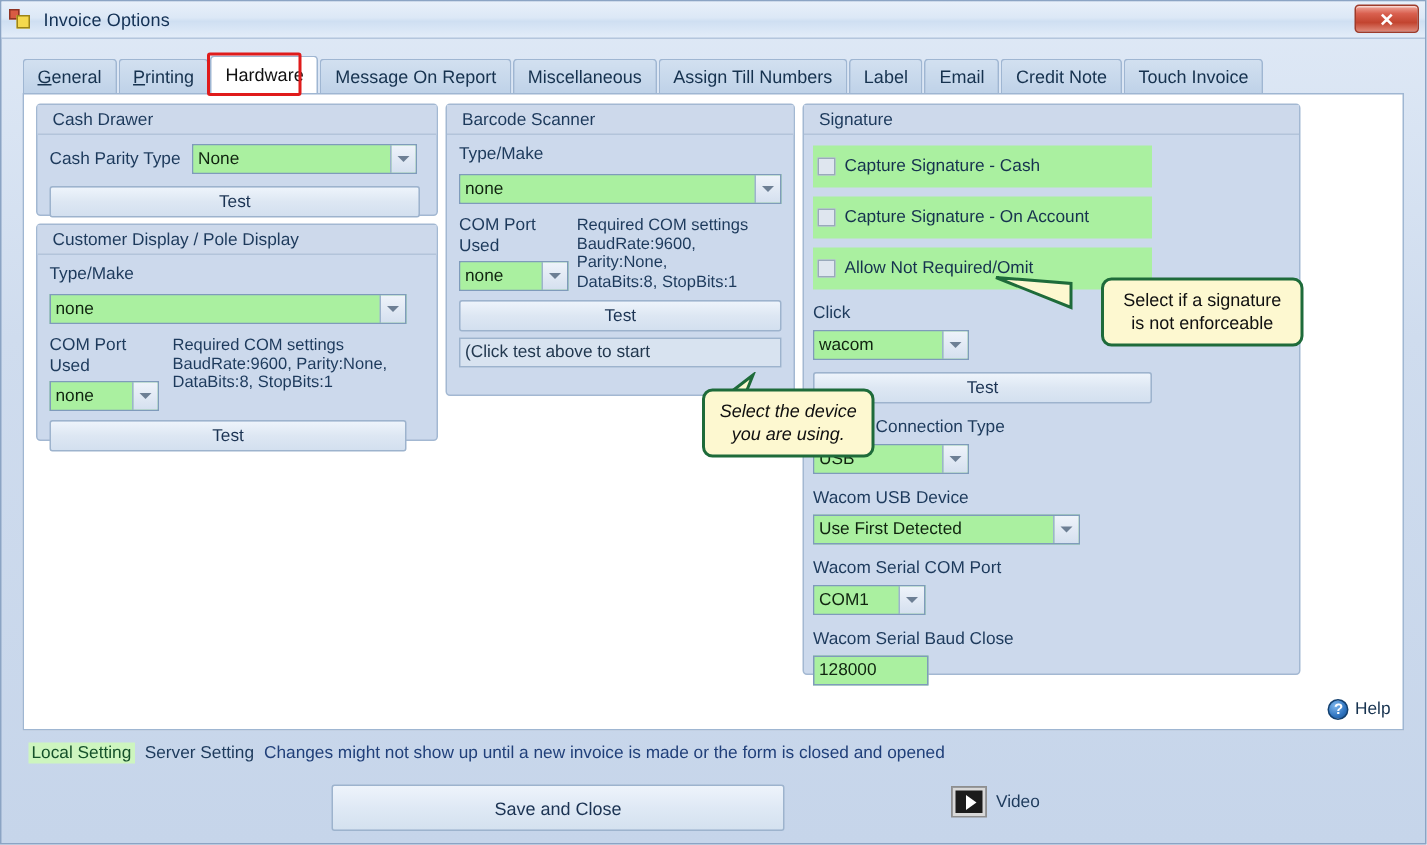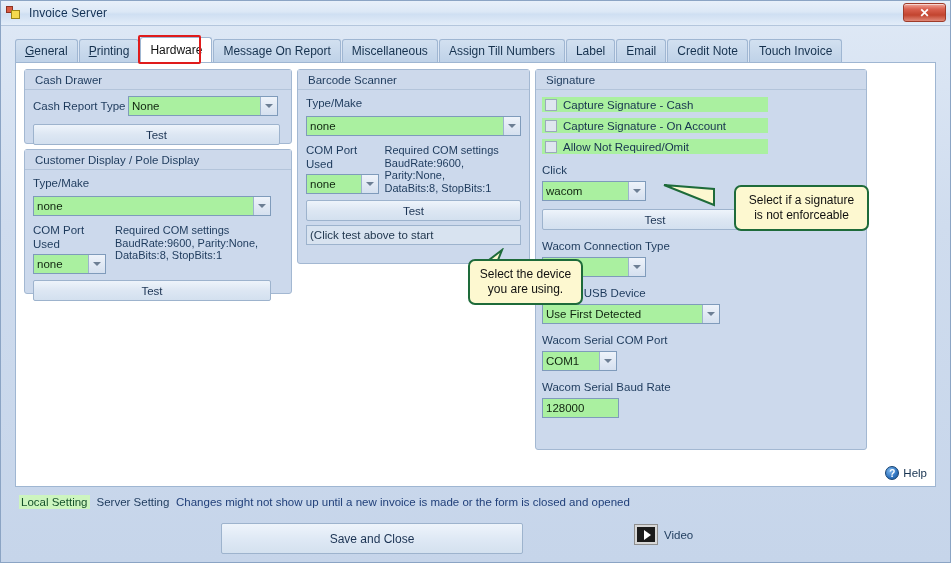--- a/index.html
+++ b/index.html
@@ -207,21 +207,21 @@
   }
   .reqcom {
     font-size: 11px;
     color: #1d3a5c;
     line-height: 12.5px;
   }
 
   
   .chkrow {
     background: #aaf0a0;
-    height: 15px;
+    height: 28px;
     display: flex; align-items: center;
     padding-left: 3px;
     cursor: pointer;
   }
   .chkbox {
     width: 12px; height: 12px;
     background: #dfe6ef;
     border: 1px solid #9aa9bb;
     flex: 0 0 12px;
     margin-right: 6px;
@@ -333,21 +333,21 @@
 </head>
 <body>
 
 <div id="window">
 
   <div id="titlebar">
     <span class="app-icon">
       <span class="sq1"></span>
         <span class="sq2"></span>
     </span>
-    <span id="window-title">Invoice Server</span>
+    <span id="window-title">Invoice Options</span>
     <div id="close-button">✕</div>
   </div>
 
   <div id="tabstrip">
     <div class="tab"><span class="mn">G</span>eneral</div>
     <div class="tab"><span class="mn">P</span>rinting</div>
     <div class="tab active">Hardware</div>
     <div class="tab">Message On Report</div>
     <div class="tab">Miscellaneous</div>
     <div class="tab">Assign Till Numbers</div>
@@ -357,21 +357,21 @@
     <div class="tab">Touch Invoice</div>
     <div id="active-tab-marker"></div>
   </div>
 
   <div id="tabpage">
 
     <div class="group" style="left:8px; top:6px; width:268px; height:75px;">
       <div class="group-title">Cash Drawer</div>
       <div class="group-body">
         <div style="display:flex; align-items:center;">
-          <span class="lbl" style="width:95px;">Cash Report Type</span>
+          <span class="lbl" style="width:95px;">Cash Parity Type</span>
           <div class="combo" style="width:150px;">
             <span class="val">None</span>
             <span class="arrow"></span>
           </div>
         </div>
         <div class="btn" style="margin-top:8px; width:247px;">Test</div>
       </div>
     </div>
 
     <div class="group" style="left:8px; top:86px; width:268px; height:145px;">
@@ -461,29 +461,29 @@
           <span class="val">Use First Detected</span>
           <span class="arrow"></span>
         </div>
 
         <div class="lbl" style="margin-top:9px;">Wacom Serial COM Port</div>
         <div class="combo" style="margin-top:4px; width:75px;">
           <span class="val">COM1</span>
           <span class="arrow"></span>
         </div>
 
-        <div class="lbl" style="margin-top:9px;">Wacom Serial Baud Rate</div>
+        <div class="lbl" style="margin-top:9px;">Wacom Serial Baud Close</div>
         <div class="textbox" style="margin-top:4px; width:77px;">128000</div>
       </div>
     </div>
 
     <svg class="callout-line" style="left:400px; top:185px;" width="90" height="40">
       <polygon points="86,2 60,22 78,22" fill="#fdf8d0" stroke="#1e6b3a" stroke-width="2"></polygon>
     </svg>
-    <div class="callout" style="left:408px; top:196px; width:115px;">
+    <div class="callout" style="left:408px; top:196px; width:115px;font-style:italic;">
       <div>Select the device</div>
       <div>you are using.</div>
     </div>
 
     <svg class="callout-line" style="left:646px; top:120px;" width="75" height="40">
       <polygon points="2,2 52,22 52,6" fill="#fdf8d0" stroke="#1e6b3a" stroke-width="2"></polygon>
     </svg>
     <div class="callout" style="left:674px; top:122px; width:135px;">
       <div>Select if a signature</div>
       <div>is not enforceable</div>

